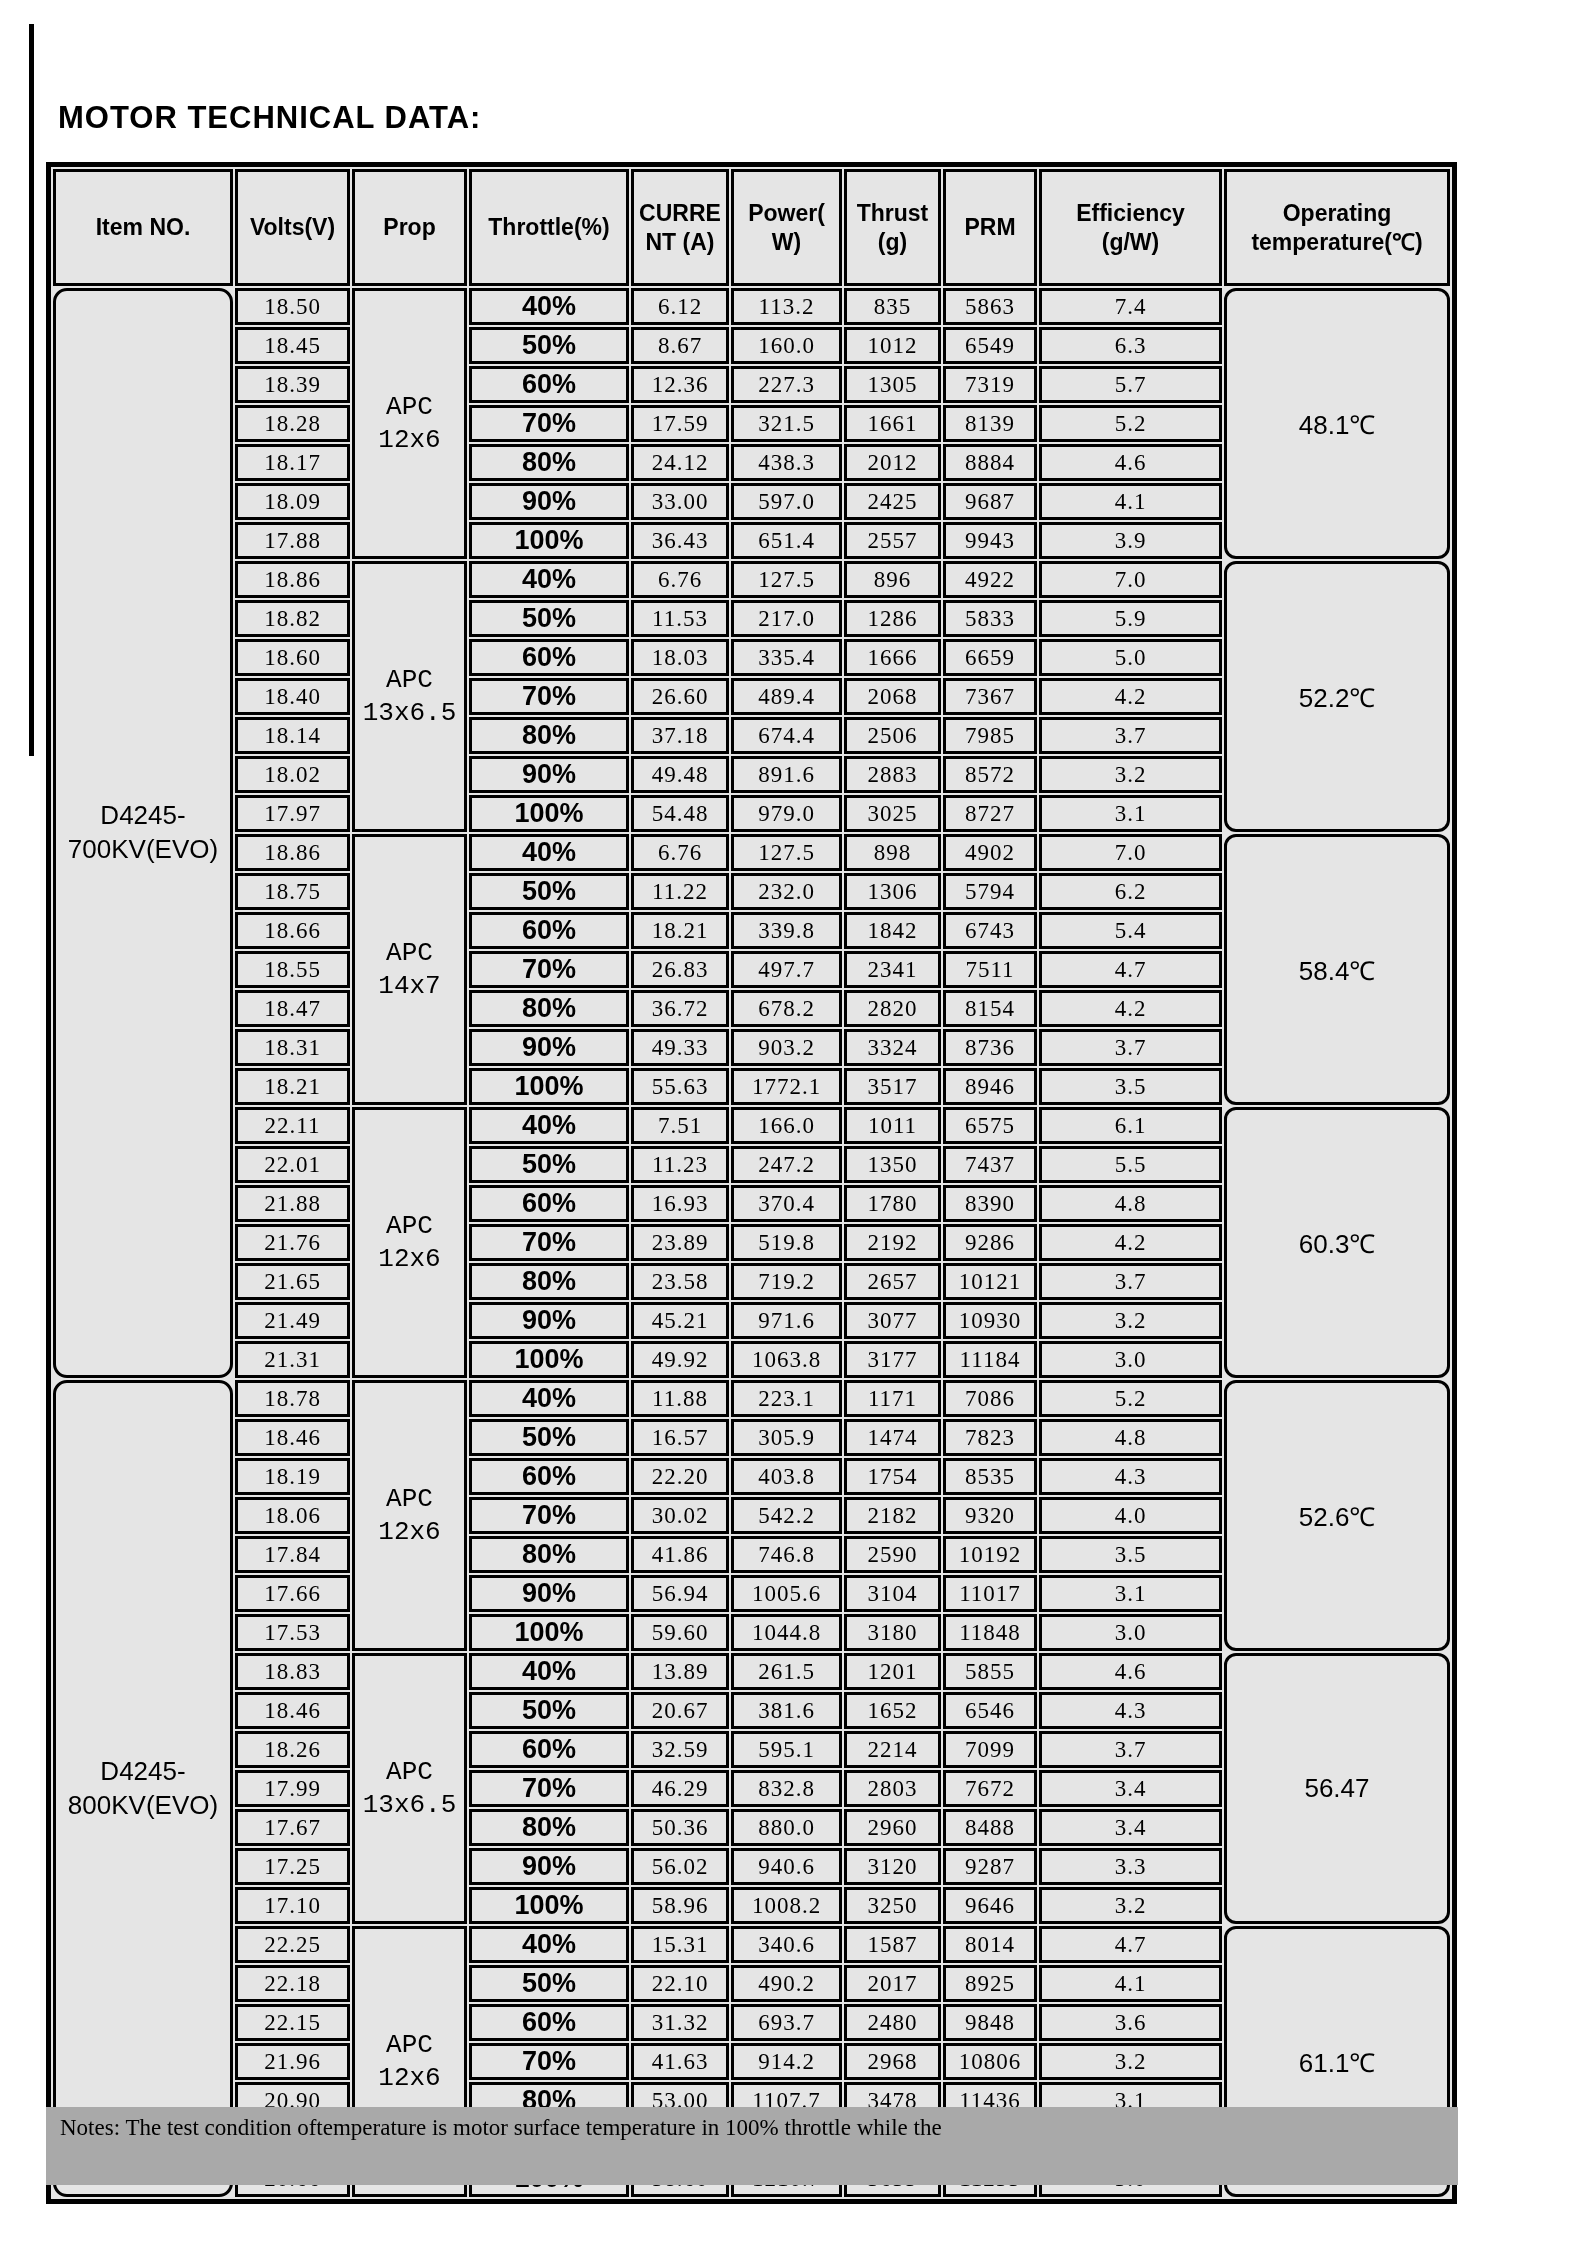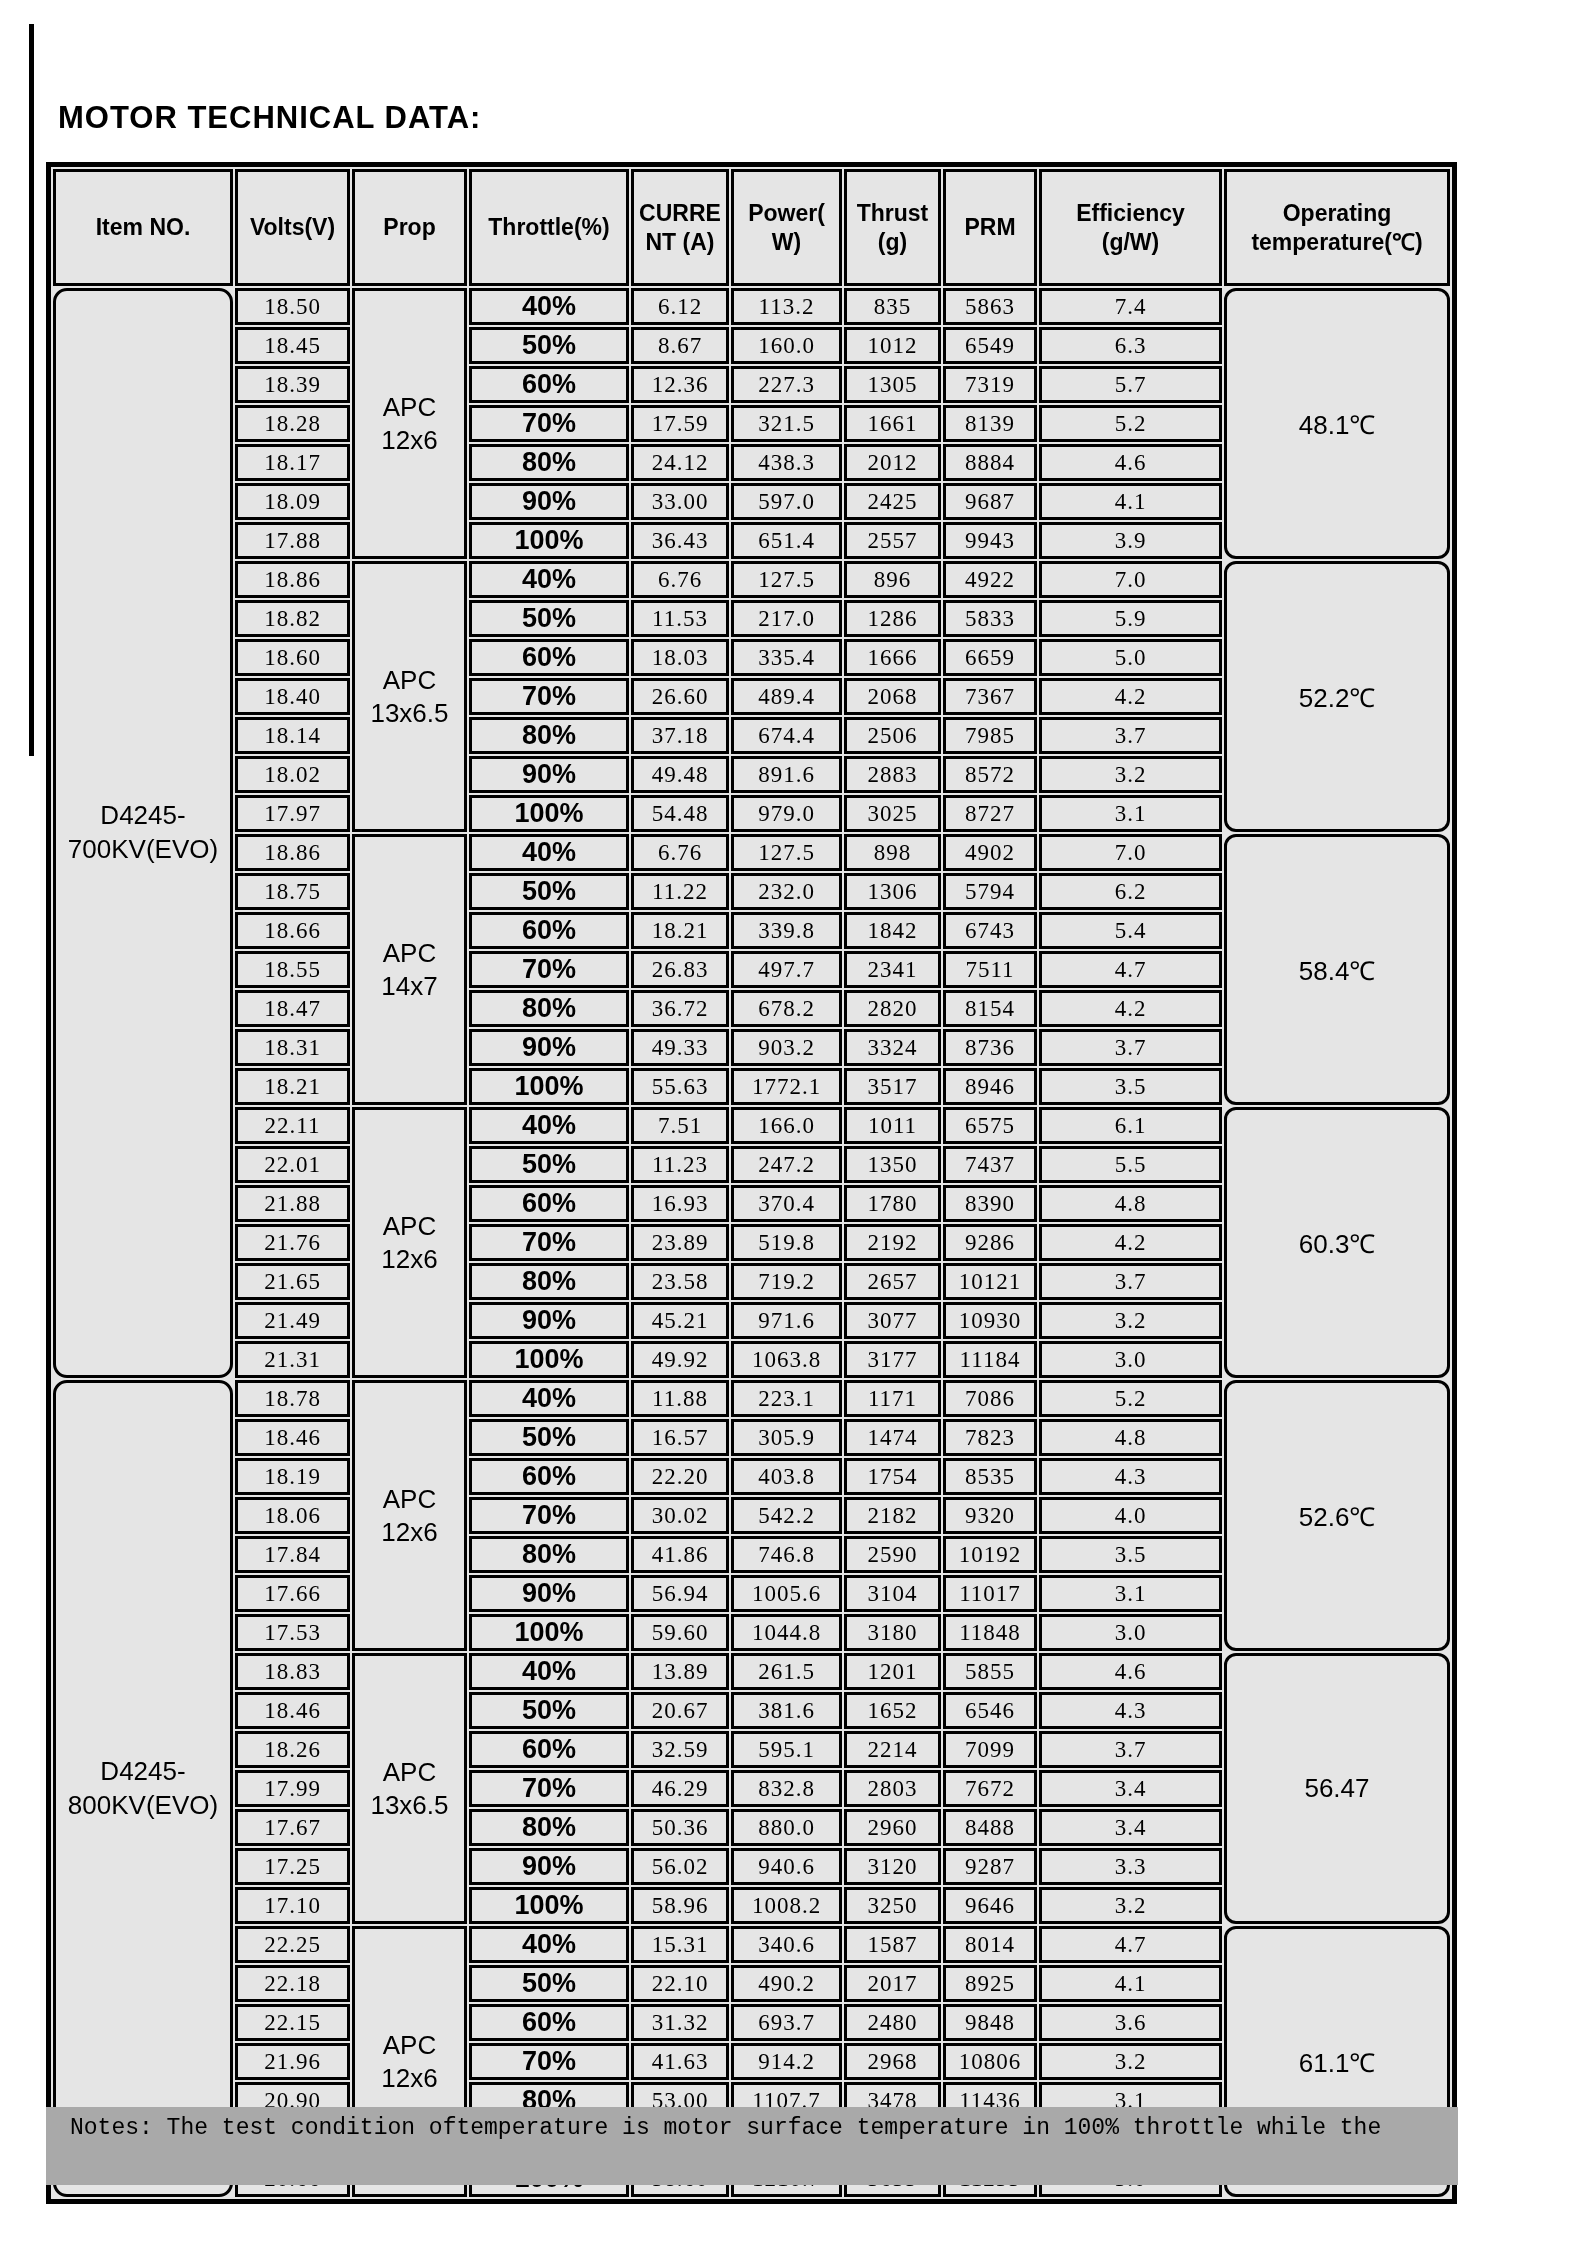--- a/index.html
+++ b/index.html
@@ -30,32 +30,32 @@
   }
   table.motor td { height:35px; }
   td.num {
     font-family:"Liberation Serif", serif; font-size:23px; letter-spacing:1px;
     font-weight:normal;
   }
   td.throttle {
     font-family:"Liberation Sans", sans-serif; font-weight:bold; font-size:27px;
   }
   td.prop {
-    font-family:Liberation Sans, sans-serif; font-size:26px; white-space:pre-line; line-height:1.25;margin-left:22px;
+    font-family:Liberation Mono, monospace; font-size:26px; white-space:pre-line; line-height:1.25;margin-left:22px;
   }
   td.item {
     font-family:"Liberation Sans", sans-serif; font-size:26px; white-space:pre-line; line-height:1.3;border-radius:14px;
   }
   td.temp {
     font-family:"Liberation Sans", sans-serif; font-size:26px;border-radius:12px;
   }
   .notes {
     position:absolute; left:46px; top:2107px; width:1412px; height:78px;
-    background:#a9a9a9; box-sizing:border-box; padding:4px 24px;
-    font-family:Liberation Mono, monospace; font-size:23px; line-height:34px;
+    background:#a9a9a9; box-sizing:border-box; padding:4px 14px;
+    font-family:Liberation Serif, serif; font-size:23px; line-height:34px;
     color:#000;
   }
 </style>
 </head>
 <body>
 
 <div class="left-rule"></div>
 
 <h1 class="page-title">MOTOR TECHNICAL DATA:</h1>
 

